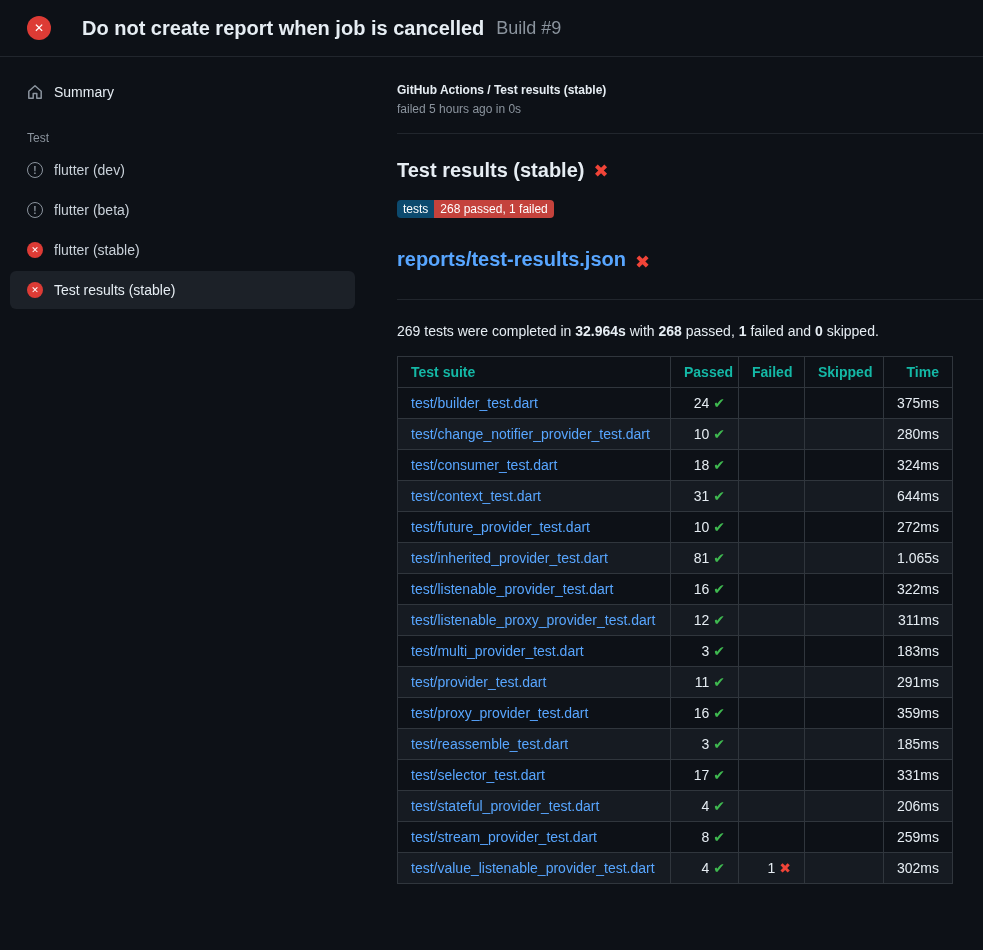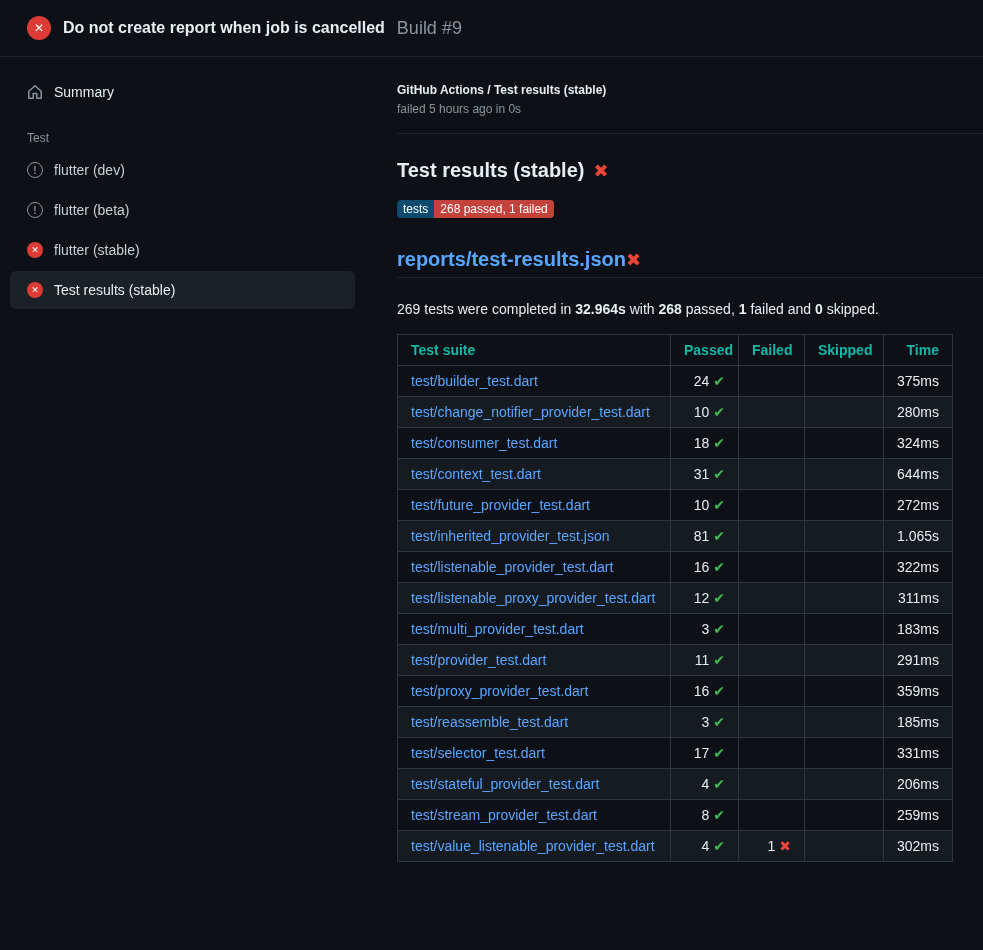--- a/index.html
+++ b/index.html
@@ -22,21 +22,21 @@
   }
   .circle-x-lg {
     width: 24px; height: 24px;
     border-radius: 50%;
     background: #dd3b35;
     color: #ffffff;
     display: flex; align-items: center; justify-content: center;
     font-size: 12px; font-weight: bold;
     flex-shrink: 0;
   }
-  .run-title { font-size: 16px; font-weight: 700; color: #e6edf3; }
+  .run-title { font-size: 20px; font-weight: 700; color: #e6edf3; margin-left: 19px; }
   .run-build { font-size: 18px; font-weight: 400; color: #8b949e; }
 
   
   .layout { display: flex; height: 892px; }
   .sidebar { width: 365px; flex-shrink: 0; padding-top: 18px; }
   .main { flex: 1; padding: 26px 0 0 32px; }
 
   
   .summary-item {
     display: flex; align-items: flex-start; gap: 11px;
@@ -76,23 +76,23 @@
   .badge {
     display: inline-flex; overflow: hidden;
     border-radius: 4px; font-size: 12px; color: #ffffff;
     line-height: 18px;
   }
   .badge-label { background: #0c4a6e; padding: 0 6px; }
   .badge-value { background: #c4423c; padding: 0 6px; }
 
   .report-heading {
     margin-top: 30px;
-    padding-bottom: 6px;
+    padding-bottom: 28px;
     border-bottom: 1px solid #21262d;
-    display: flex; align-items: center; 
+    display: flex; align-items: flex-end; gap: 9px;
   }
   .report-link {
     font-size: 20px; font-weight: 700;
     color: #58a6ff; text-decoration: none;
   }
   .summary-line { margin: 23px 0 0; font-size: 14px; color: #e6edf3; }
   .summary-line b { font-weight: 700; }
 
   
   table.results {
@@ -236,21 +236,21 @@
 
   <tr>
     <td><a class="suite-link" href="#">test/future_provider_test.dart</a></td>
     <td class="num">10 <span class="check-icon">✔</span></td>
     <td class="num"></td>
     <td class="num"></td>
     <td class="num">272ms</td>
   </tr>
 
   <tr>
-    <td><a class="suite-link" href="#">test/inherited_provider_test.json</a></td>
+    <td><a class="suite-link" href="#">test/inherited_provider_test.dart</a></td>
     <td class="num">81 <span class="check-icon">✔</span></td>
     <td class="num"></td>
     <td class="num"></td>
     <td class="num">1.065s</td>
   </tr>
 
   <tr>
     <td><a class="suite-link" href="#">test/listenable_provider_test.dart</a></td>
     <td class="num">16 <span class="check-icon">✔</span></td>
     <td class="num"></td>

